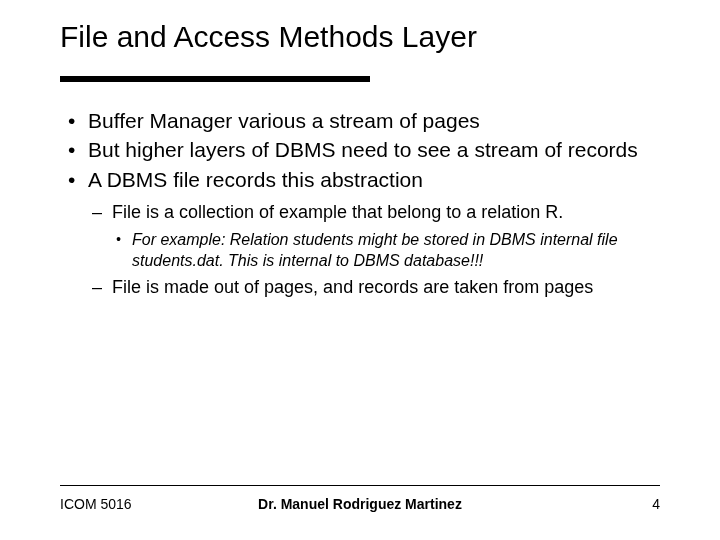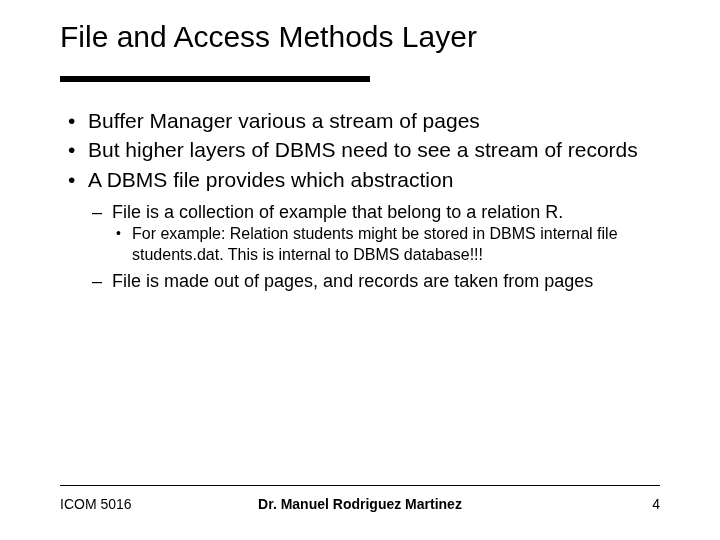--- a/index.html
+++ b/index.html
@@ -61,20 +61,22 @@
     }
     .level2 > li::before {
       content: "–";
       position: absolute;
       left: 4px;
       top: 0;
     }
     .level3 {
       font-size: 16px;
       line-height: 1.3;
+      margin-top: 6px;
+      font-style: italic;
     }
     .level3 > li {
       position: relative;
       padding-left: 20px;
       margin-bottom: 4px;
     }
     .level3 > li::before {
       content: "•";
       position: absolute;
       left: 4px;
@@ -116,21 +118,21 @@
 <body>
 
 <div class="slide">
   <h1 class="title">File and Access Methods Layer</h1>
   <div class="title-underline"></div>
 
   <ul class="level1">
     <li><span>Buffer Manager various a stream of pages</span></li>
     <li><span>But higher layers of DBMS need to see a stream of records</span></li>
     <li>
-      <span>A DBMS file provides which abstraction</span>
+      <span>A DBMS file records this abstraction</span>
       <ul class="level2">
         <li>
           <span>File is a collection of example that belong to a relation R.</span>
           <ul class="level3">
             <li><span>For example: Relation students might be stored in DBMS internal file students.dat. This is internal to DBMS database!!!</span></li>
           </ul>
         </li>
         <li><span>File is made out of pages, and records are taken from pages</span></li>
       </ul>
     </li>

